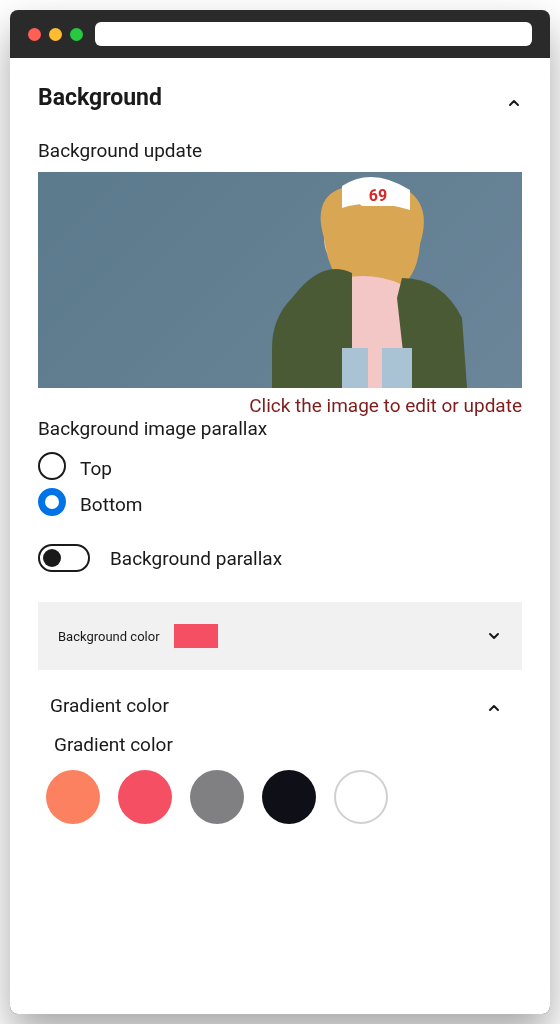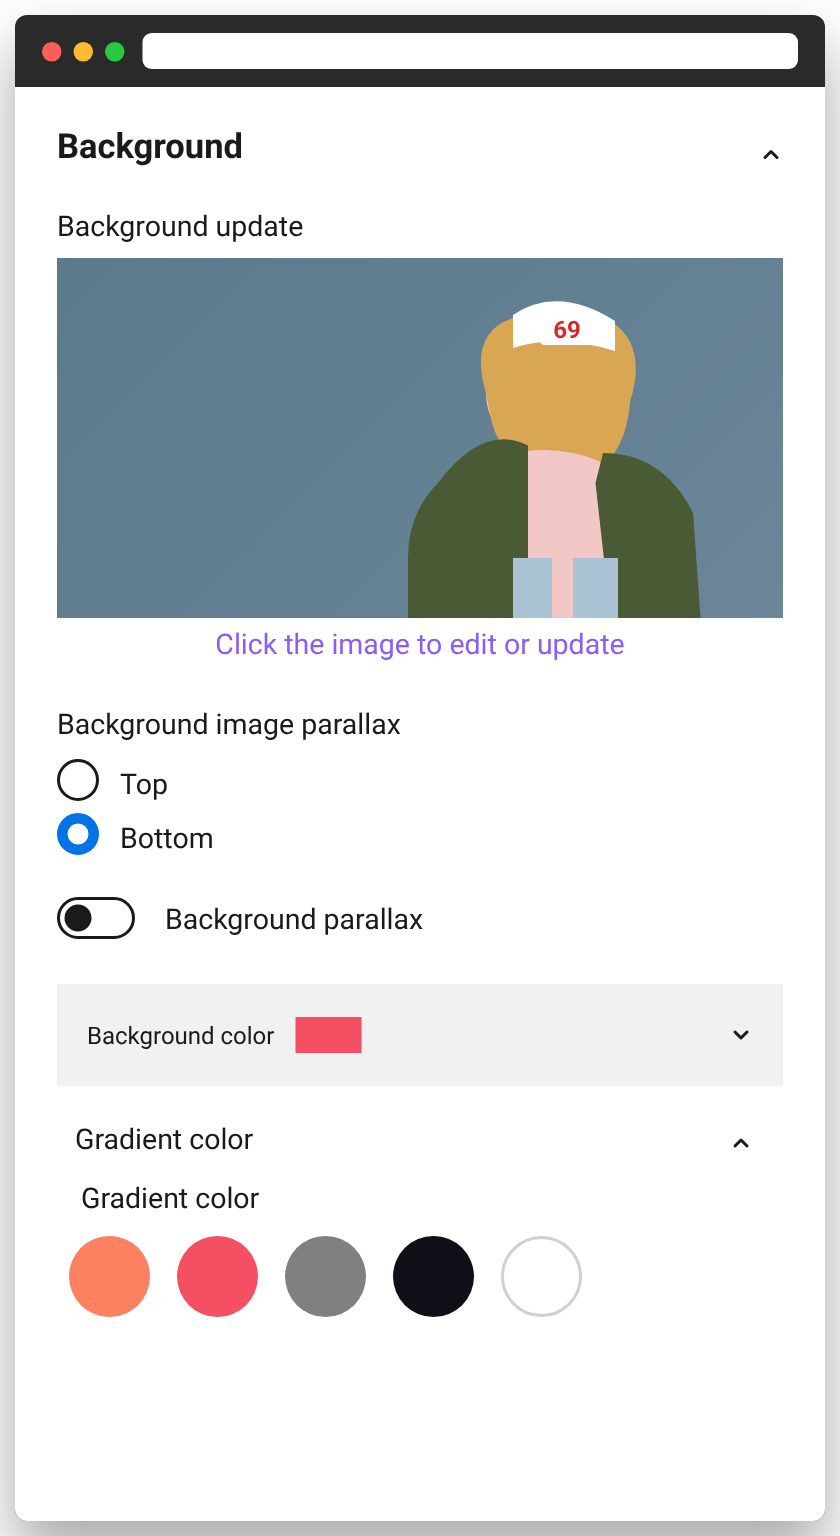--- a/index.html
+++ b/index.html
@@ -58,21 +58,21 @@
       display: inline-block;
     }
     .label {
       font-size: 19px;
       color: #1a1a1a;
       margin-bottom: 10px;
     }
     .image-preview {
       position: relative;
       width: 100%;
-      height: 240px;
+      height: 216px;
       background: linear-gradient(135deg, #5b7a8c 0%, #6b8599 100%);
       overflow: hidden;
       margin-bottom: 6px;
     }
     .image-preview svg.person { position: absolute; right: 10px; bottom: 0; }
     .remove-btn {
       position: absolute;
       top: 10px;
       left: 10px;
       background: rgba(70,85,95,0.85);
@@ -80,24 +80,23 @@
       font-size: 22px;
       padding: 10px 18px;
       display: flex;
       align-items: center;
       gap: 10px;
       border: none;
       cursor: pointer;
     }
     .remove-btn svg { width: 20px; height: 20px; }
     .caption {
-      text-align: center;
-      font-size: 19px;
-      color: #8b5cf6;
-      margin-bottom: 30px;
+      text-align: right;
+      font-size: 19px;
+      color: #7f1d1d;
     }
     .radio-group { margin-top: 12px; margin-bottom: 28px; }
     .radio-row {
       display: flex;
       align-items: flex-end;
       gap: 14px;
       margin-bottom: 8px;
       cursor: pointer;
     }
     .radio {
@@ -137,21 +136,21 @@
     }
     .color-panel {
       background: #f1f1f1;
       padding: 22px 20px;
       display: flex;
       align-items: center;
       justify-content: space-between;
       margin-bottom: 16px;
     }
     .color-panel-left { display: flex; align-items: center; gap: 14px; }
-    .color-panel-label { font-size: 16px; color: #1a1a1a; }
+    .color-panel-label { font-size: 13px; color: #1a1a1a; }
     .swatch-rect {
       width: 44px;
       height: 24px;
       background: #f54f64;
     }
     .gradient-header {
       display: flex;
       justify-content: space-between;
       align-items: center;
       padding: 8px 20px 16px 12px;

